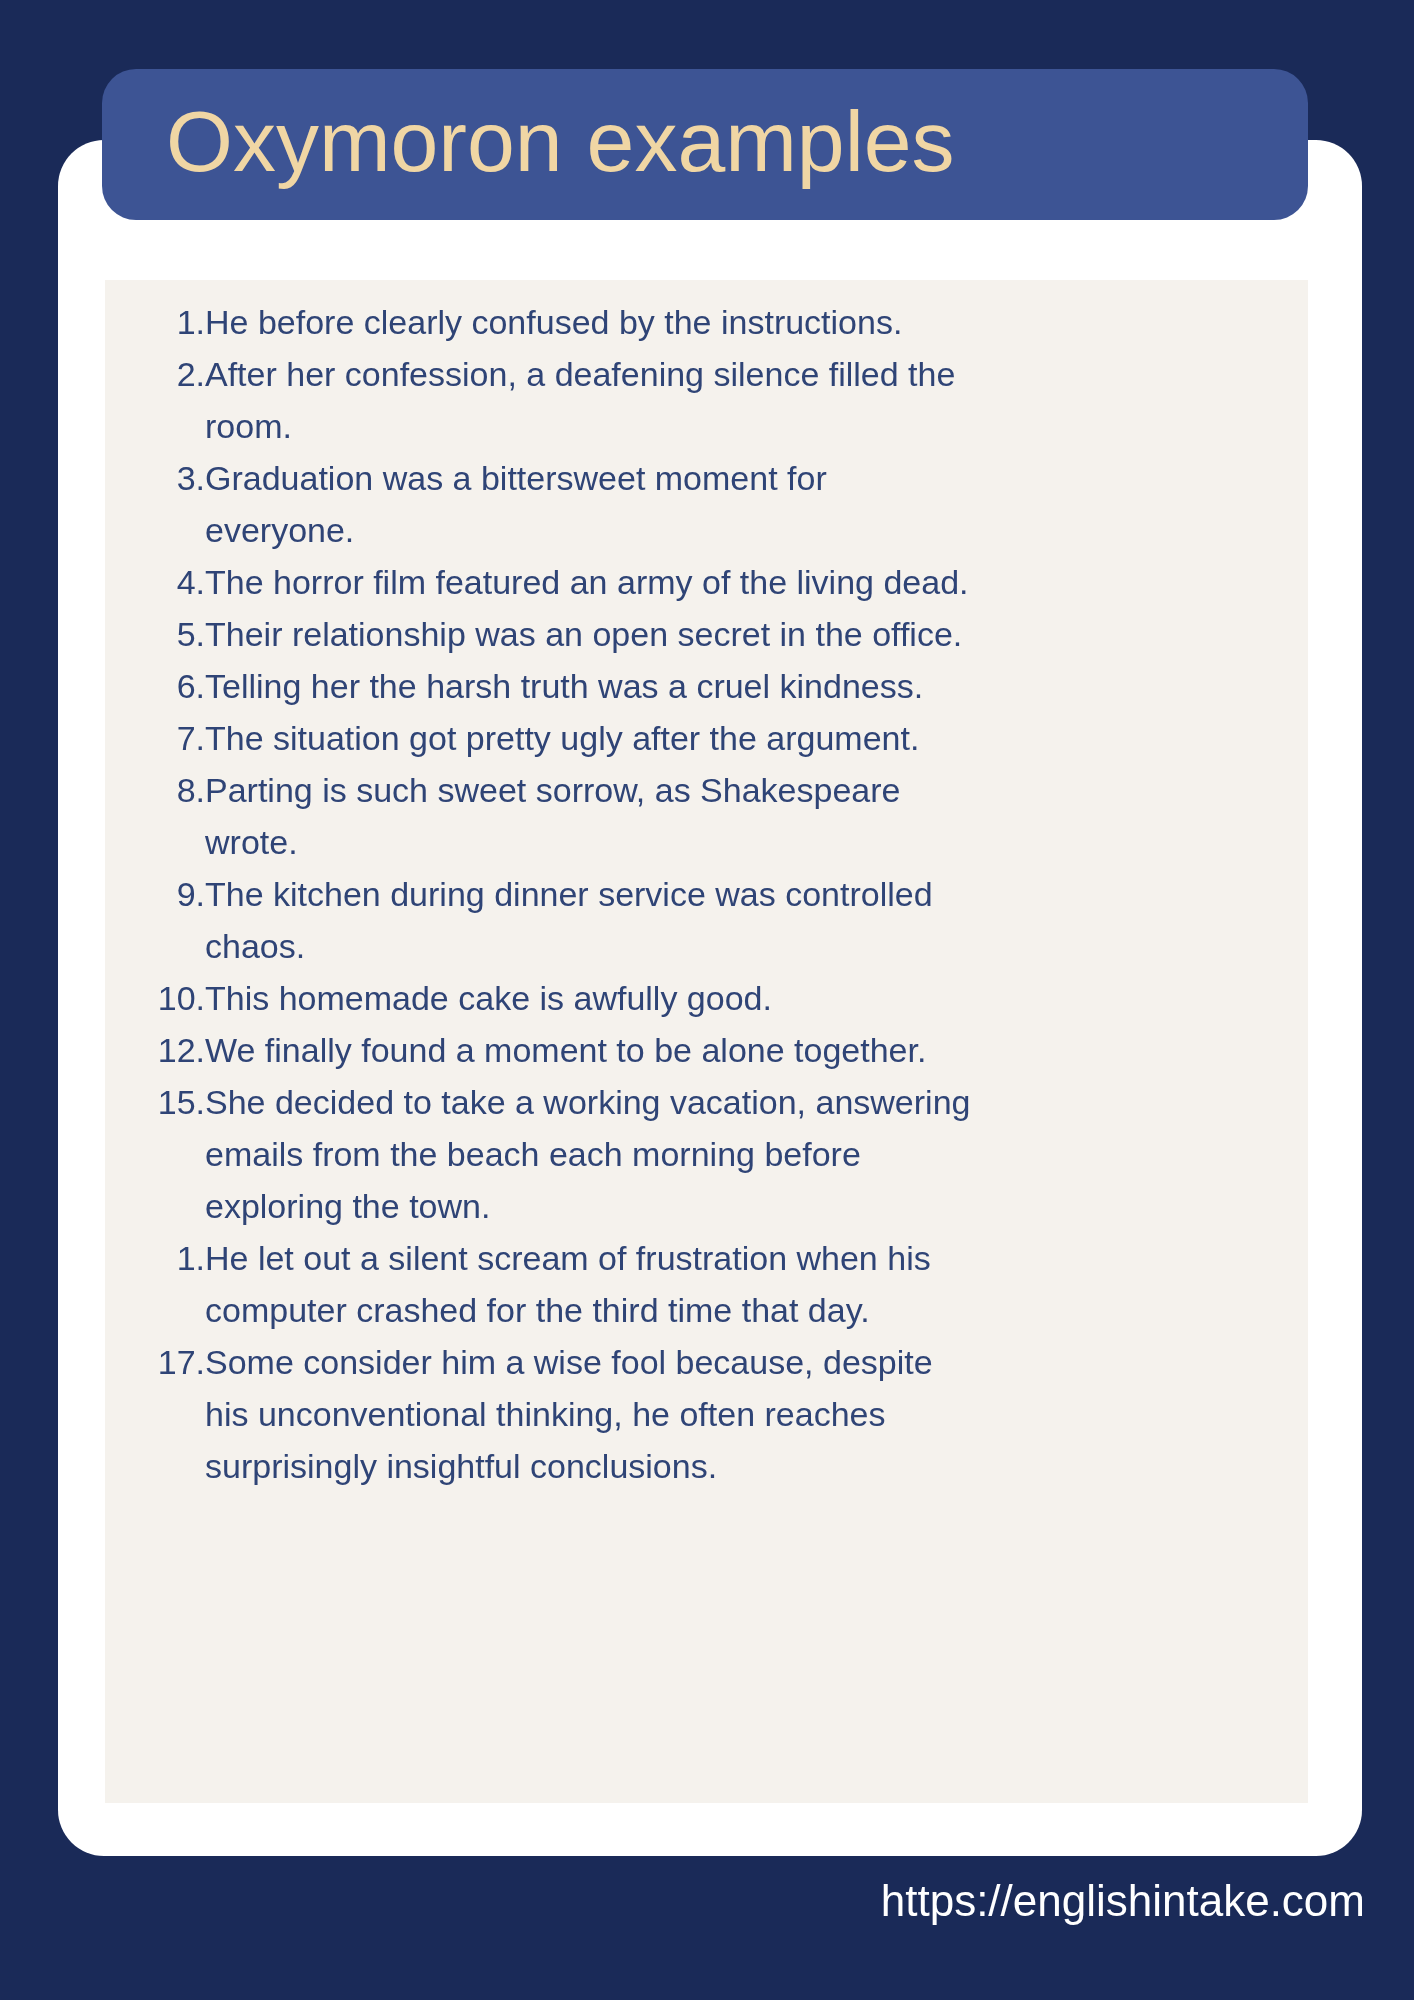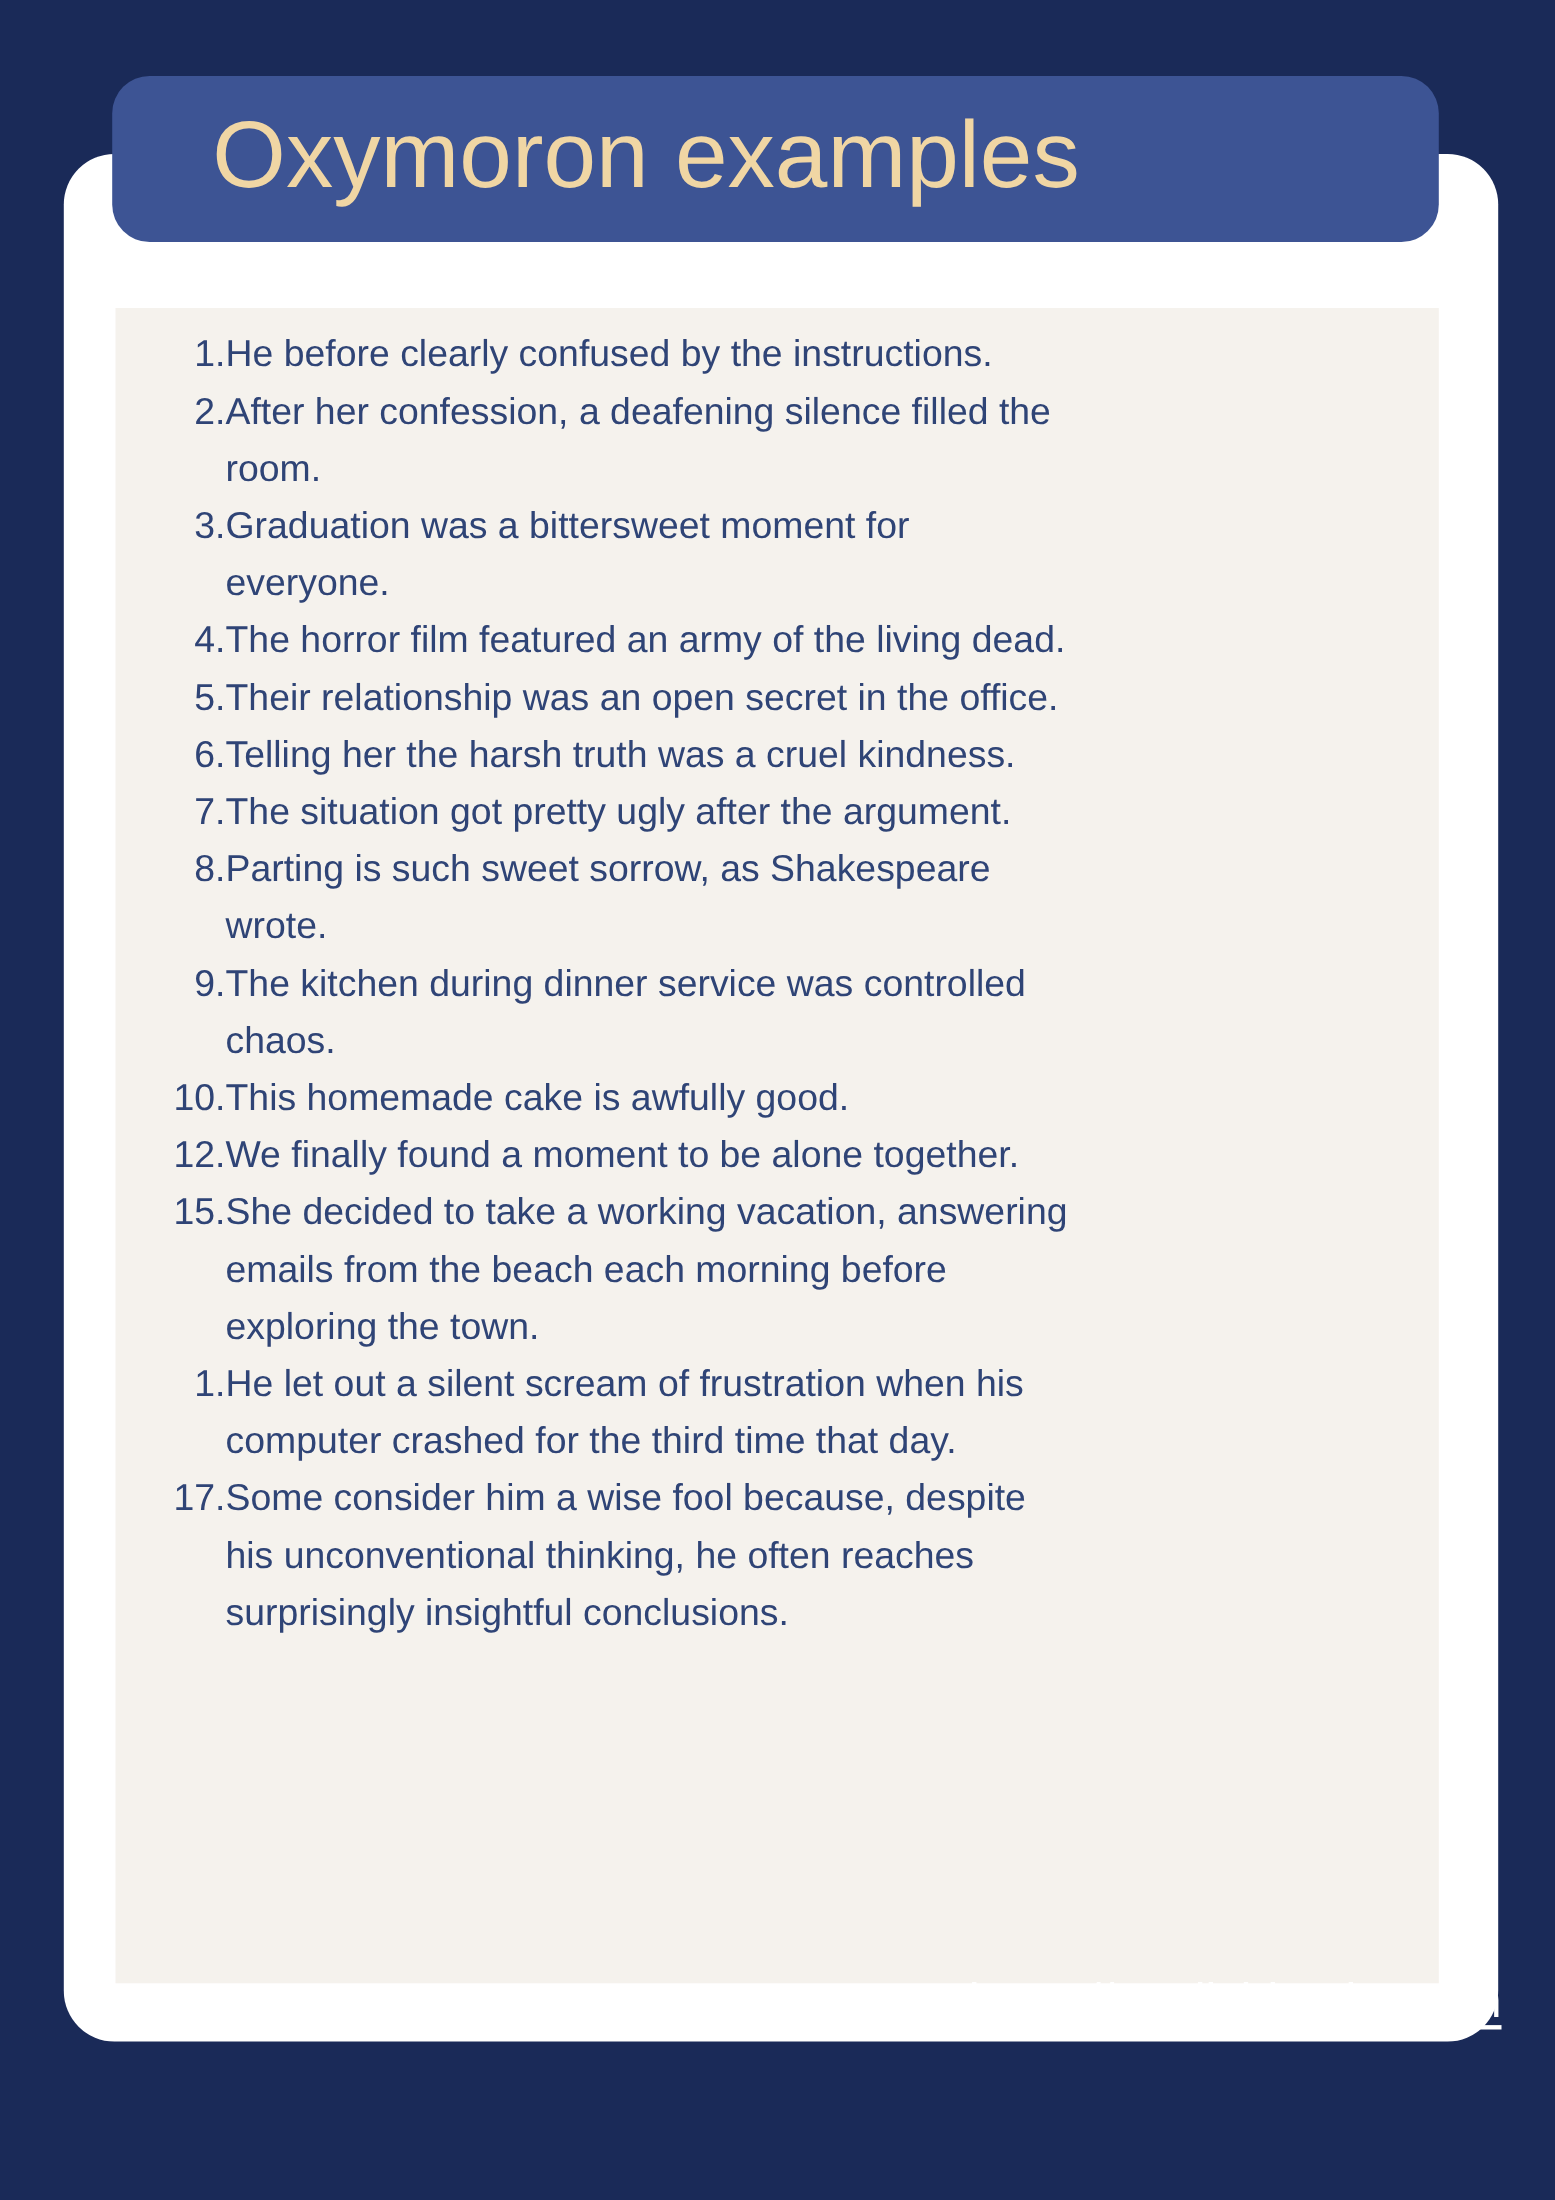--- a/index.html
+++ b/index.html
@@ -32,21 +32,21 @@
     position:absolute;
     left:102px;top:69px;
     width:1206px;height:151px;
     background:var(--banner);
     border-radius:34px;
     z-index:2;
     display:flex;
     align-items:center;
   }
   .title{
-    padding-left:91px;
+    padding-left:64px;
     font-size:86px;
     line-height:1;
     color:var(--title-text);
     letter-spacing:0px;
     transform:translateY(-4px);
     white-space:nowrap;
   }
   .panel{
     position:absolute;
     left:105px;top:280px;
@@ -72,27 +72,26 @@
     white-space:nowrap;
   }
   .content{
     flex:1 1 auto;
     white-space:pre-wrap;
     max-width:1080px;
   }
   .content b{font-weight:400;}
   .footer-link{
     position:absolute;
-    top:1796px;
+    top:1877px;
     right:49px;
     z-index:2;
     font-size:44px;
     line-height:1.1;
     color:var(--footer-text);
-    text-decoration:underline;
     text-decoration-thickness:4px;
     text-underline-offset:7px;
     cursor:pointer;
     white-space:nowrap;
     text-align:right;
   }
 </style>
 </head>
 <body>
 

